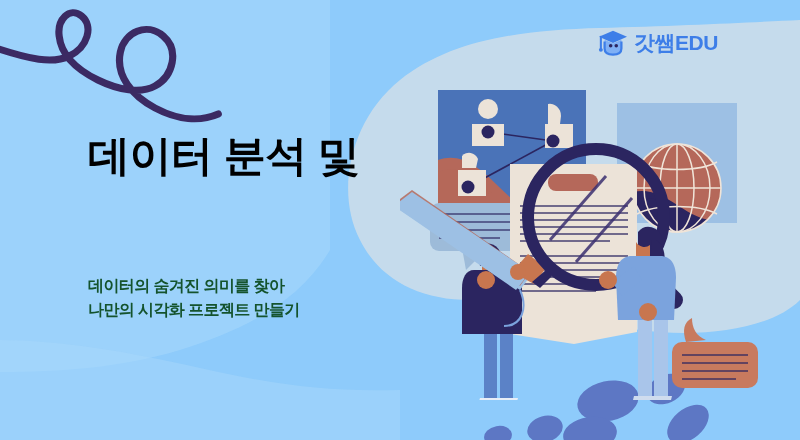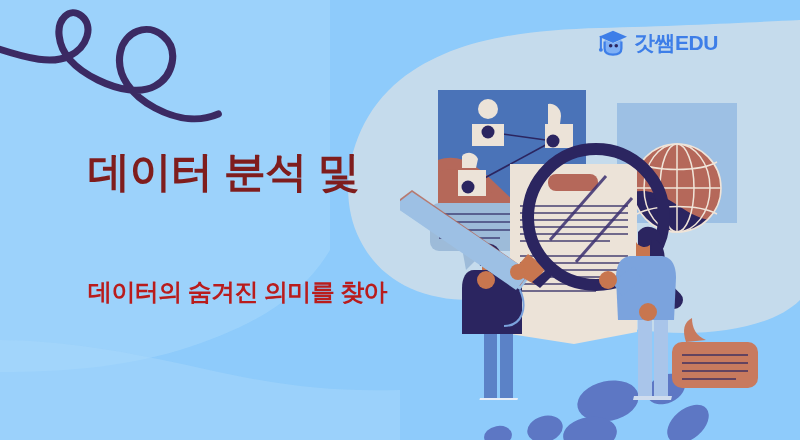--- a/index.html
+++ b/index.html
@@ -25,26 +25,26 @@
   }
   .logo-cap { width:30px; height:28px; display:block; }
   .logo-text {
     font-size:21px; font-weight:bold; color:#3d7ee8;
     letter-spacing:-0.5px; line-height:1;
     white-space:nowrap;
   }
   
   .title-block { position:absolute; left:88px; top:128px; }
   .title-line {
-    font-size:42px; font-weight:bold; color:#7f1d1d;
-    line-height:1.32; letter-spacing:-0.5px; white-space:nowrap;margin-top:16px;
+    font-size:42px; font-weight:bold; color:#000000;
+    line-height:1.32; letter-spacing:-0.5px; white-space:nowrap;
   }
   .sub-block { position:absolute; left:88px; top:274px; }
   .sub-line {
-    font-size:24px; font-weight:bold; color:#b91c1c;
+    font-size:16px; font-weight:bold; color:#14532d;
     line-height:1.5; letter-spacing:-0.6px; white-space:nowrap;
   }
   
   .illus { position:absolute; left:400px; top:80px; width:400px; height:320px; }
 </style>
 </head>
 <body>
 
 <div id="banner">
 
@@ -96,20 +96,21 @@
     </svg>
     <span class="logo-text">갓쌤EDU</span>
   </div>
 
   <div class="title-block">
     <div class="title-line">데이터 분석 및</div>
   </div>
 
   <div class="sub-block">
     <div class="sub-line">데이터의 숨겨진 의미를 찾아</div>
+    <div class="sub-line">나만의 시각화 프로젝트 만들기</div>
   </div>
 
   <svg class="illus" viewBox="0 0 400 320" xmlns="http://www.w3.org/2000/svg">
     <defs>
       <clipPath id="clipNetPanel">
           <rect x="38" y="10" width="148" height="128"></rect>
         </clipPath>
       <clipPath id="clipGlobe">
           <circle cx="277" cy="108" r="44"></circle>
         </clipPath>

